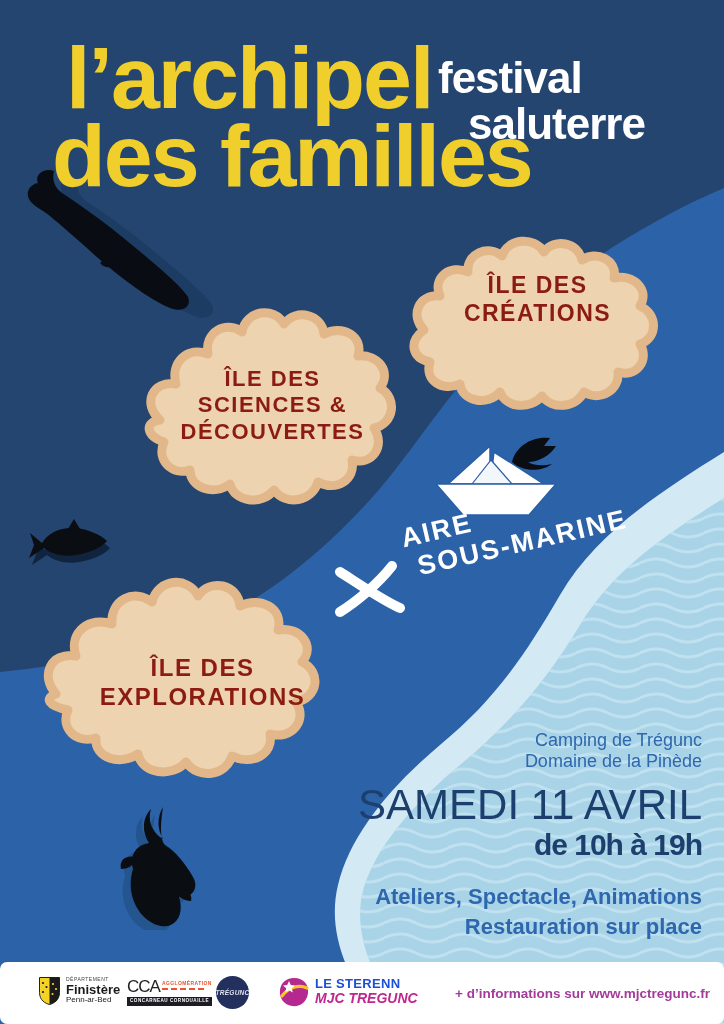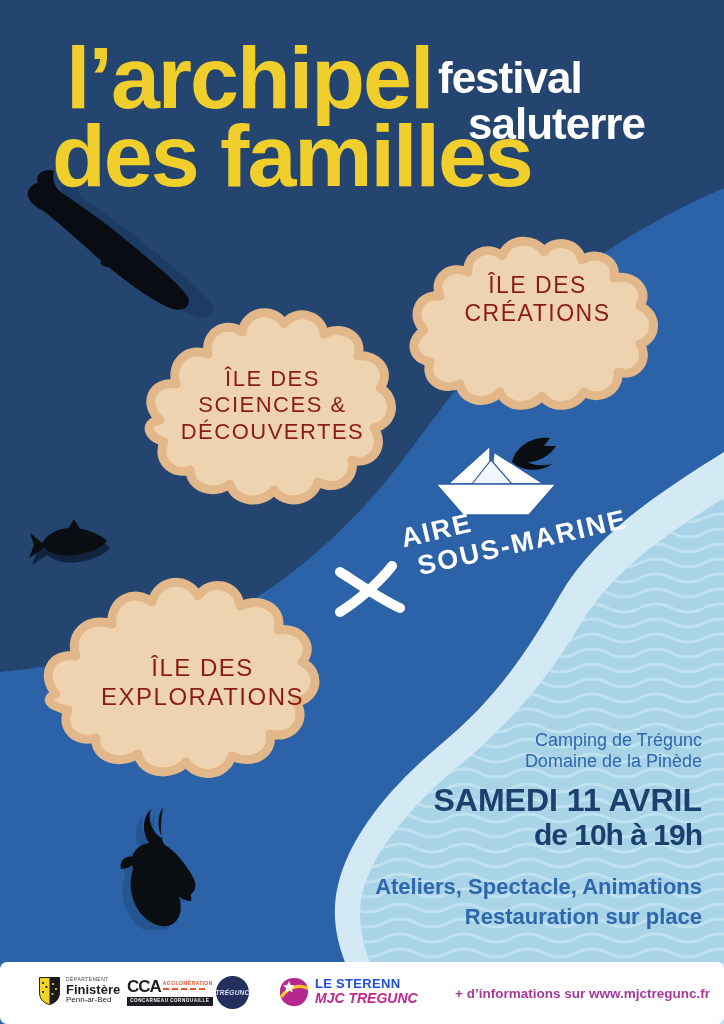--- a/index.html
+++ b/index.html
@@ -14,50 +14,50 @@
   .title-line{
     position:absolute;color:#f0cf2d;font-weight:bold;line-height:0.92;
     font-size:88px;letter-spacing:-2px;white-space:nowrap;
   }
   .festival-line{
     position:absolute;color:#ffffff;font-weight:bold;font-size:44px;
     letter-spacing:-1px;white-space:nowrap;line-height:1;
   }
   
   .island-label{
-    position:absolute;color:#8c1c12;font-weight:normal;text-align:center;
+    position:absolute;color:#8c1c12;font-weight:bold;text-align:center;
     letter-spacing:1.5px;line-height:1.2;text-transform:uppercase;
   }
   .island-label div{white-space:nowrap;}
   
   .aire{
     position:absolute;left:398px;top:524px;color:#ffffff;font-weight:bold;
     font-size:27px;letter-spacing:2px;line-height:1.15;
     transform:rotate(-13deg);transform-origin:0 0;white-space:nowrap;
   }
   .aire .l2{margin-left:10px;}
   
   .event{position:absolute;right:22px;top:730px;text-align:right;}
   .venue{color:#2e67ae;font-weight:normal;font-size:18px;line-height:1.18;}
-  .date{color:#1d3f6e;font-weight:bold;font-size:32px;letter-spacing:0;
+  .date{color:#1d3f6e;font-weight:normal;font-size:42px;letter-spacing:0;
         margin-top:12px;line-height:1;white-space:nowrap;}
   .hours{color:#1d3f6e;font-weight:bold;font-size:30px;letter-spacing:-1px;
          margin-top:4px;line-height:1;}
   .activities{color:#2e67ae;font-weight:bold;font-size:22px;line-height:1.32;
               margin-top:22px;}
   
   .footer{position:absolute;left:0;bottom:0;width:724px;height:62px;background:#ffffff;border-radius:7px;}
   .logo{position:absolute;display:flex;align-items:center;gap:5px;}
   .fin-text{display:flex;flex-direction:column;line-height:1.05;}
   .fin-dept{font-size:5px;color:#444;letter-spacing:0.5px;}
   .fin-name{font-size:13px;font-weight:bold;color:#1a1a1a;}
   .fin-sub{font-size:8px;color:#1a1a1a;}
   .cca{display:flex;flex-direction:column;line-height:1;}
   .cca-top{display:flex;align-items:flex-start;gap:2px;}
-  .cca-name{font-size:17px;font-weight:bold;color:#222;letter-spacing:-1px;}
+  .cca-name{font-size:17px;font-weight:normal;color:#222;letter-spacing:-1px;}
   .cca-right{display:flex;flex-direction:column;gap:2px;padding-top:3px;}
   .cca-agglo{font-size:5px;font-weight:bold;color:#e8542e;letter-spacing:0.4px;}
   .cca-dash{width:42px;border-bottom:2px dashed #e8542e;}
   .cca-bar{margin-top:2px;background:#1c1c24;color:#fff;font-size:4.6px;
            letter-spacing:0.5px;padding:2px 3px;text-align:center;font-weight:bold;}
   .tregunc-circle{
     width:33px;height:33px;border-radius:50%;background:#232f5c;color:#dfe6f5;
     display:flex;align-items:center;justify-content:center;
     font-size:6.5px;font-style:italic;font-weight:bold;letter-spacing:0.3px;
   }

